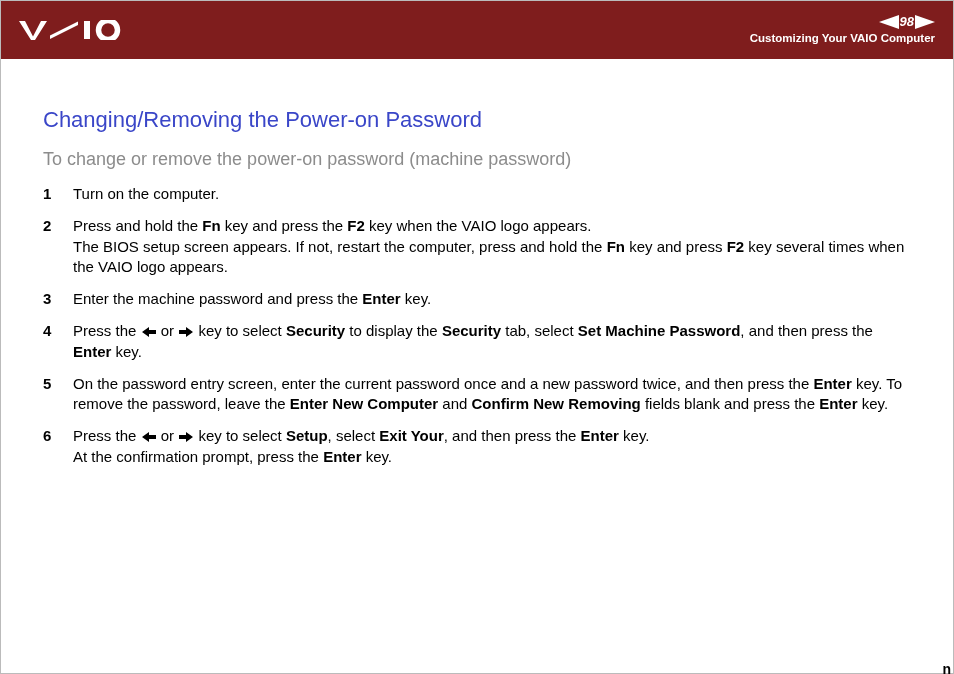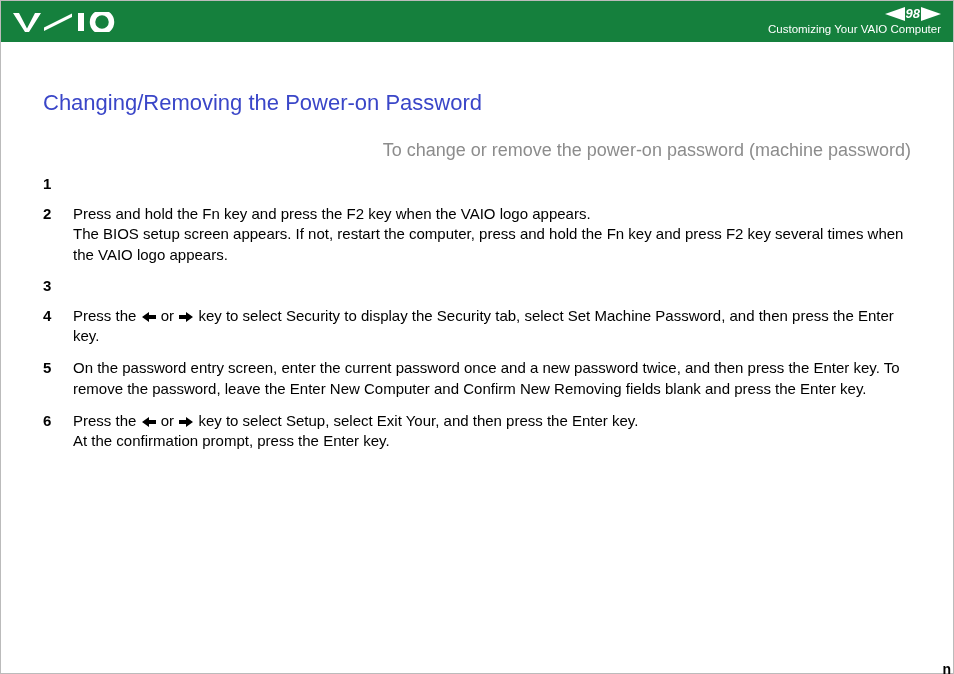--- a/index.html
+++ b/index.html
@@ -1,35 +1,35 @@
 <!DOCTYPE html>
 <html><head>
 <meta charset="utf-8">
 <style>
   * { box-sizing: border-box; margin: 0; padding: 0; }
   html, body { width: 954px; height: 674px; font-family: Arial, Helvetica, sans-serif; background: #fff; color: #000; overflow: hidden; }
   body { border: 1px solid #bbb; }
-  .header-bar { background: #15803d; height: 41px; display: flex; align-items: center; justify-content: space-between; padding: 0 12px; color: #fff; }
+  .header-bar { background: #7f1d1d; height: 58px; display: flex; align-items: center; justify-content: space-between; padding: 0 18px; color: #fff; }
   .logo { display: flex; align-items: center; height: 100%; }
   .logo svg { height: 20px; }
   .header-right { display: flex; flex-direction: column; align-items: flex-end; font-size: 11.5px; font-weight: bold; line-height: 1.2; }
   .nav-pager { display: flex; align-items: center; gap: 0; }
   .nav-pager .tri { width: 20px; height: 14px; position: relative; }
   .nav-pager .tri svg { width: 20px; height: 14px; display: block; }
   .nav-pager .page-num { font-style: italic; font-weight: bold; font-size: 13px; color:#fff; padding: 0 1px; }
-  .section-title { color:#fff; font-weight:normal; font-size:11.5px; margin-top:2px; }
+  .section-title { color:#fff; font-weight:bold; font-size:11.5px; margin-top:2px; }
 
   .content { padding: 48px 42px 0 42px; }
-  h1.title { color: #3a46c8; font-weight: normal; font-size: 22px; margin-bottom: 24px; }
-  h2.subtitle { color: #8c8c8c; font-weight: normal; font-size: 18px; margin-bottom: 14px; text-align: right; }
+  h1.title { color: #3a46c8; font-weight: normal; font-size: 22px; margin-bottom: 16px; }
+  h2.subtitle { color: #8c8c8c; font-weight: normal; font-size: 18px; margin-bottom: 14px; }
   ol.steps { list-style: none; }
   ol.steps li { display: flex; align-items: baseline; margin-bottom: 12px; }
   ol.steps li .num { width: 30px; flex-shrink:0; font-weight: bold; font-size: 15px; }
   ol.steps li .txt { font-size: 15px; line-height: 1.35; }
-  .txt b { font-weight: normal; }
+  .txt b { font-weight: bold; }
   .arrow-glyph { display:inline-block; vertical-align:middle; line-height:0; margin: 0 1px; }
   .arrow-glyph svg { width: 14px; height: 10px; }
   .nlabel { position:absolute; bottom:-3px; right:3px; font-size:14px; color:#000; font-weight:bold; }
 </style>
 </head>
 <body>
 
 <div class="header-bar">
   <div class="logo">
     <svg viewBox="0 0 210 40" fill="#fff">
@@ -57,27 +57,29 @@
     <div class="section-title">Customizing Your VAIO Computer</div>
   </div>
 </div>
 
 <div class="content">
   <h1 class="title">Changing/Removing the Power-on Password</h1>
   <h2 class="subtitle">To change or remove the power-on password (machine password)</h2>
   <ol class="steps">
     <li>
         <span class="num">1</span>
+        <span class="txt">Turn on the computer.</span>
       </li>
     <li>
         <span class="num">2</span>
         <span class="txt">Press and hold the <b>Fn</b> key and press the <b>F2</b> key when the VAIO logo appears.<br>The BIOS setup screen appears. If not, restart the computer, press and hold the <b>Fn</b> key and press <b>F2</b> key several times when the VAIO logo appears.</span>
       </li>
     <li>
         <span class="num">3</span>
+        <span class="txt">Enter the machine password and press the <b>Enter</b> key.</span>
       </li>
     <li>
         <span class="num">4</span>
         <span class="txt">Press the <span class="arrow-glyph"><svg viewBox="0 0 14 10">
               <polygon points="7,0 7,3 14,3 14,7 7,7 7,10 0,5" fill="#000"></polygon>
             </svg></span> or <span class="arrow-glyph"><svg viewBox="0 0 14 10">
               <polygon points="0,3 7,3 7,0 14,5 7,10 7,7 0,7" fill="#000"></polygon>
             </svg></span> key to select <b>Security</b> to display the <b>Security</b> tab, select <b>Set Machine Password</b>, and then press the <b>Enter</b> key.</span>
       </li>
     <li>

